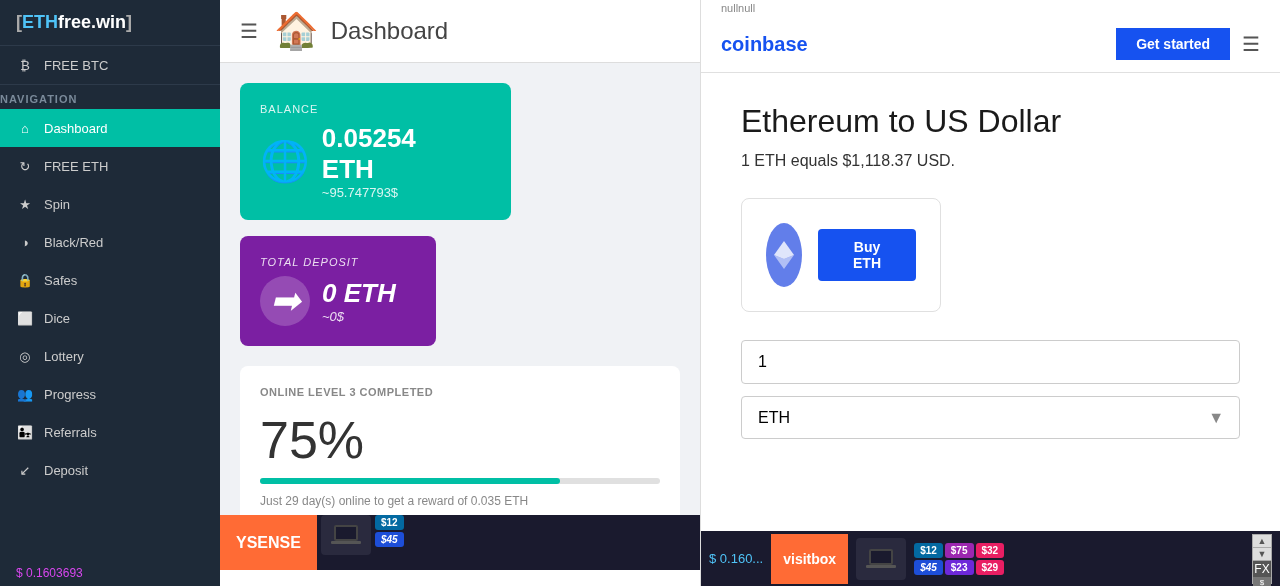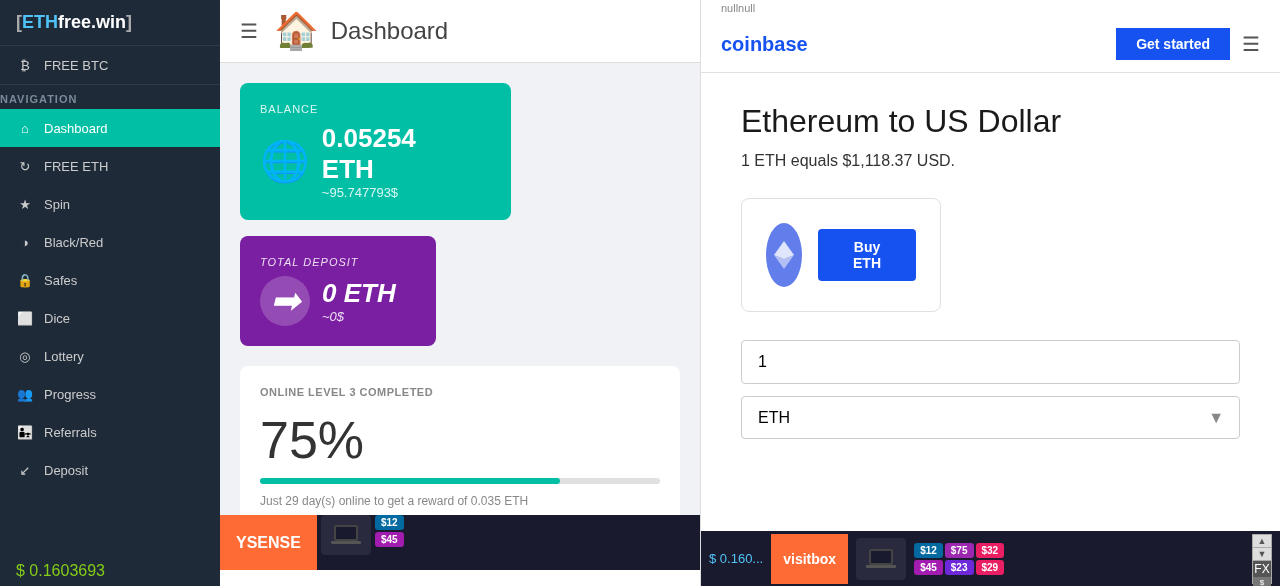--- a/index.html
+++ b/index.html
@@ -46,21 +46,21 @@
     .progress-cards { display: flex; gap: 0; padding: 0 20px; flex-direction: column; }
     .progress-card { background: white; border-radius: 8px; padding: 20px; flex: 1; }
     .progress-card-title { font-size: 11px; color: #888; font-weight: bold; letter-spacing: 0.5px; margin-bottom: 12px; }
     .progress-percent { font-size: 52px; font-weight: 300; color: #333; margin-bottom: 8px; }
     .progress-bar-track { background: #e0e0e0; border-radius: 4px; height: 6px; margin-bottom: 10px; }
     .progress-bar-fill { background: #00bfa5; height: 6px; border-radius: 4px; }
     .progress-desc { font-size: 12px; color: #888; }
 
     
     .bottom-bar { background: #1e2a38; padding: 6px 16px; display: flex; align-items: center; }
-    .bottom-balance { color: #84cc16; font-size: 16px; }
+    .bottom-balance { color: #d946ef; font-size: 12px; }
 
     
     .ad-bar { background: #1a1a2e; height: 55px; display: flex; align-items: center; overflow: hidden; }
     .ad-item-ysense { background: #ff6b35; padding: 4px 16px; display: flex; align-items: center; gap: 8px; height: 55px; }
     .ad-ysense-text { color: white; font-size: 16px; font-weight: bold; }
 
     .coinbase-topbar { display: flex; align-items: center; justify-content: space-between; padding: 12px 20px; border-bottom: 1px solid #e0e0e0; }
     .coinbase-logo { font-size: 20px; font-weight: bold; color: #1652f0; }
     .coinbase-right { display: flex; align-items: center; gap: 12px; }
     .get-started-btn { background: #1652f0; color: white; border: none; padding: 8px 20px; border-radius: 0; font-size: 14px; font-weight: bold; cursor: pointer; }
@@ -73,21 +73,21 @@
     .eth-logo { width: 64px; height: 64px; background: #627eea; border-radius: 50%; display: flex; align-items: center; justify-content: center; }
     .buy-eth-btn { background: #1652f0; color: white; border: none; padding: 10px 24px; border-radius: 4px; font-size: 14px; font-weight: bold; cursor: pointer; width: 100%; }
     .eth-input { border: 1px solid #ccc; border-radius: 4px; padding: 12px 16px; font-size: 16px; width: 100%; margin-bottom: 12px; }
     .eth-select-wrapper { position: relative; }
     .eth-select { border: 1px solid #ccc; border-radius: 4px; padding: 12px 16px; font-size: 16px; width: 100%; appearance: none; background: white; cursor: pointer; }
     .select-arrow { position: absolute; right: 16px; top: 50%; transform: translateY(-50%); color: #888; }
     .badge { color: white; font-size: 10px; padding: 2px 6px; border-radius: 3px; font-weight: bold; }
     .badge-green { background: #0369a1; }
     .badge-purple { background: #9c27b0; }
     .badge-pink { background: #e91e63; }
-    .badge-blue { background: #a21caf; }
+    .badge-blue { background: #1d4ed8; font-style: italic; }
     .badge-orange { background: #6d28d9; }
 
     .full-wrapper { display: flex; width: 1280px; height: 586px; position: relative; }
     .left-side { width: 700px; position: relative; height: 586px; overflow: hidden; }
     .right-side { width: 580px; height: 586px; display: flex; flex-direction: column; border-left: 1px solid #ddd; }
   </style>
 </head>
 <body>
 
 <div class="full-wrapper">

